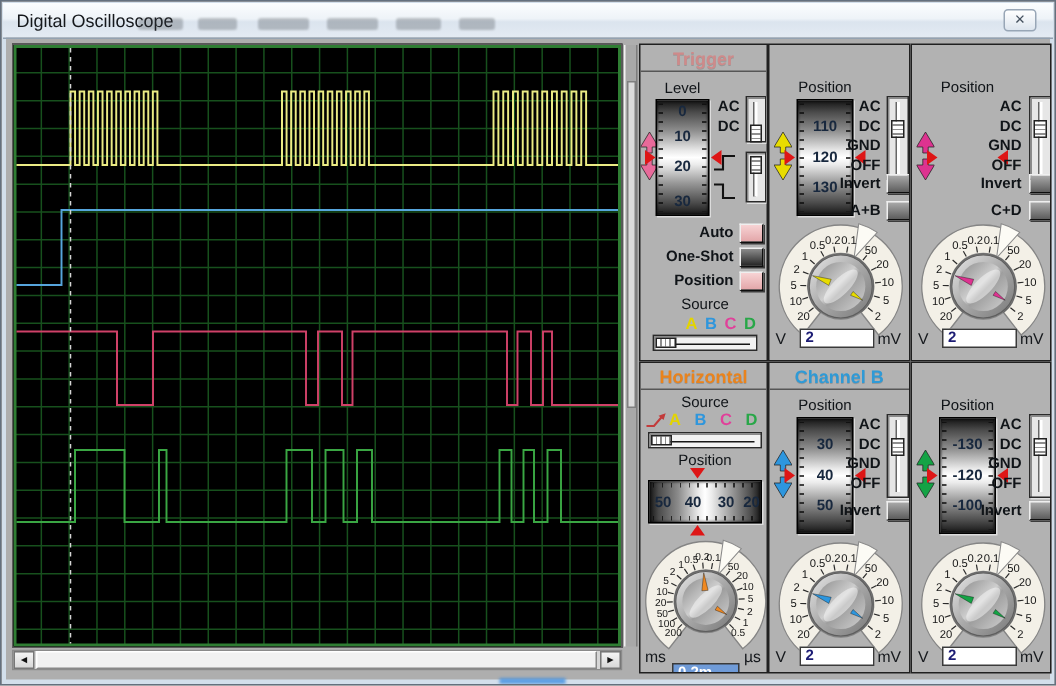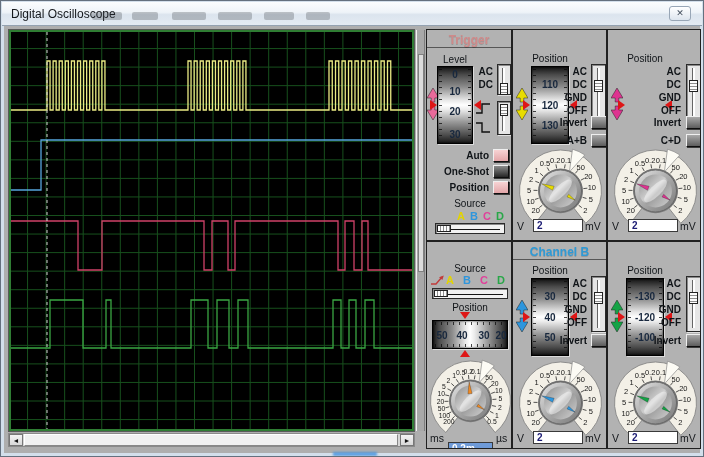--- a/index.html
+++ b/index.html
@@ -339,20 +339,23 @@
           <ellipse cx="47.5" cy="45" rx="15.12" ry="5.46" transform="rotate(-45 47.5 45)" fill="rgba(255,255,255,0.45)"></ellipse>
           <polygon points="28.679018601816413,37.77530213716675 39.55036630922787,44.30449717287369 41.1268886298226,40.19751611524666" fill="#dd3390" stroke="rgba(0,0,0,0.4)" stroke-width="0.6"></polygon>
           <polygon points="62.10338821581365,54.12520973009579 55.677761597279066,48.304030153928345 54.05453736071062,50.90173194808513" fill="#dd3390" stroke="rgba(0,0,0,0.4)" stroke-width="0.6"></polygon>
         </svg>
         <span class="unit" style="left: 4px; top: 190px; width: 15px;">V</span>
         <div class="vbox" style="left: 20px; top: 189px; width: 50px;">2</div>
         <span class="unit" style="left: 72px; top: 190px; width: 20px;">mV</span>
       </section>
 
     <section class="panel" id="panel-horizontal">
+      <div class="phead">
+        <span class="ptitle" id="horiz-title" style="color: rgb(234, 131, 28);">Horizontal</span>
+      </div>
       <div class="small-label" style="left:0;top:21px;width:86px;text-align:center">Source</div>
       <svg class="edgeglyph" style="left:3px;top:33px" width="15" height="11" viewBox="0 0 15 11">
         <polyline points="1,9 6,9 12,2" fill="none" stroke="#c23b3b" stroke-width="1.4"></polyline>
         <polygon points="13.8,0.5 9,2.2 12.4,5" fill="#c23b3b"></polygon>
       </svg>
       <span class="srcletter hsrc" style="left: 17px; top: 32px; color: rgb(227, 212, 0);">A</span>
       <span class="srcletter hsrc" style="left: 34px; top: 32px; color: rgb(47, 150, 220);">B</span>
       <span class="srcletter hsrc" style="left: 51px; top: 32px; color: rgb(224, 64, 154);">C</span>
       <span class="srcletter hsrc" style="left: 68px; top: 32px; color: rgb(40, 167, 72);">D</span>
       <div class="hslider" style="left:5px;top:46px;width:76px;height:11px">

